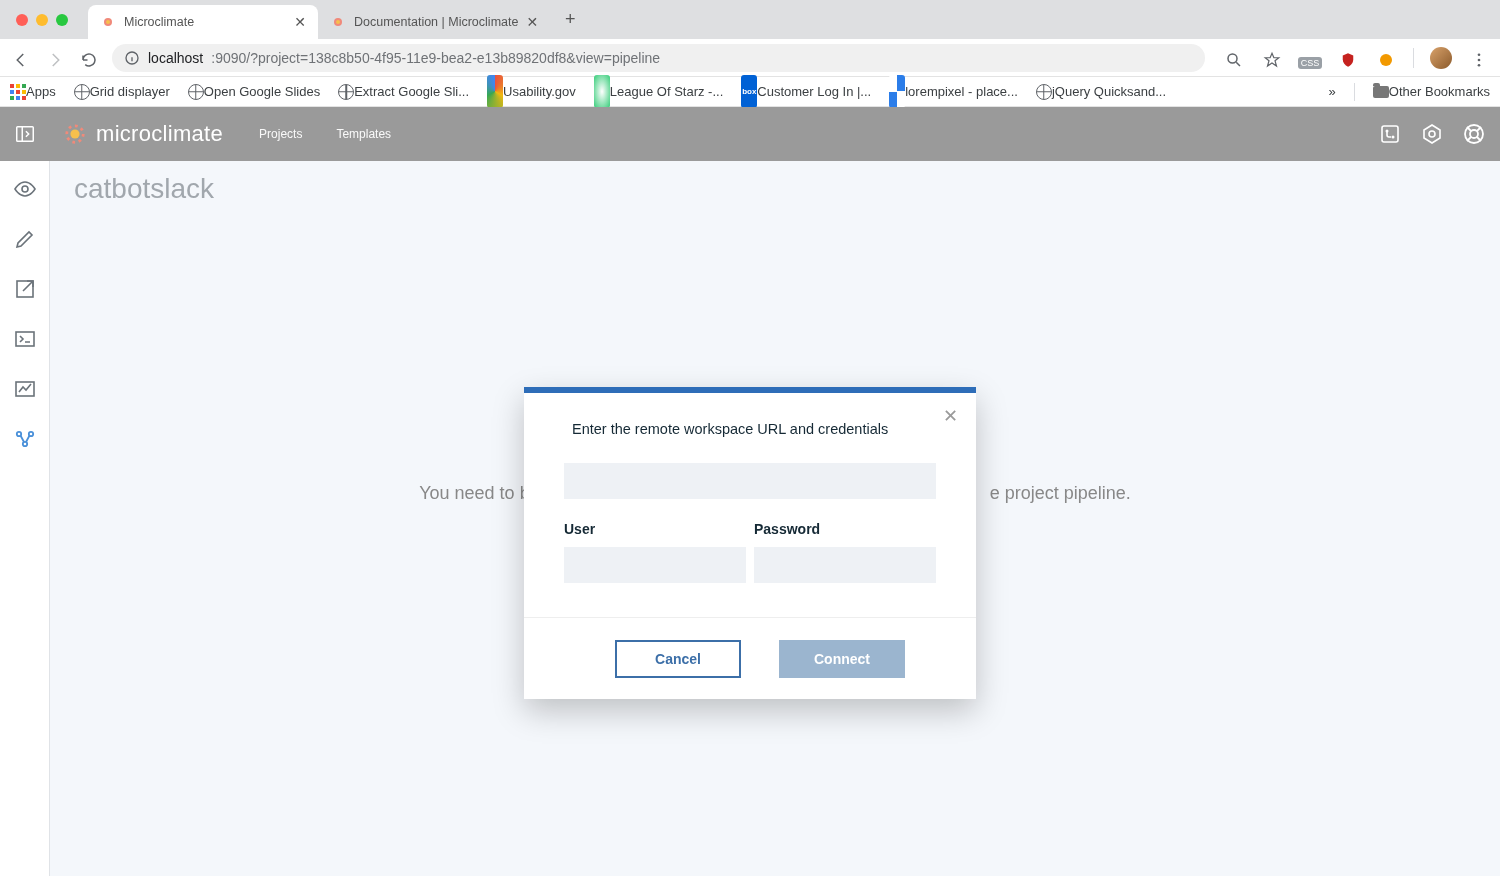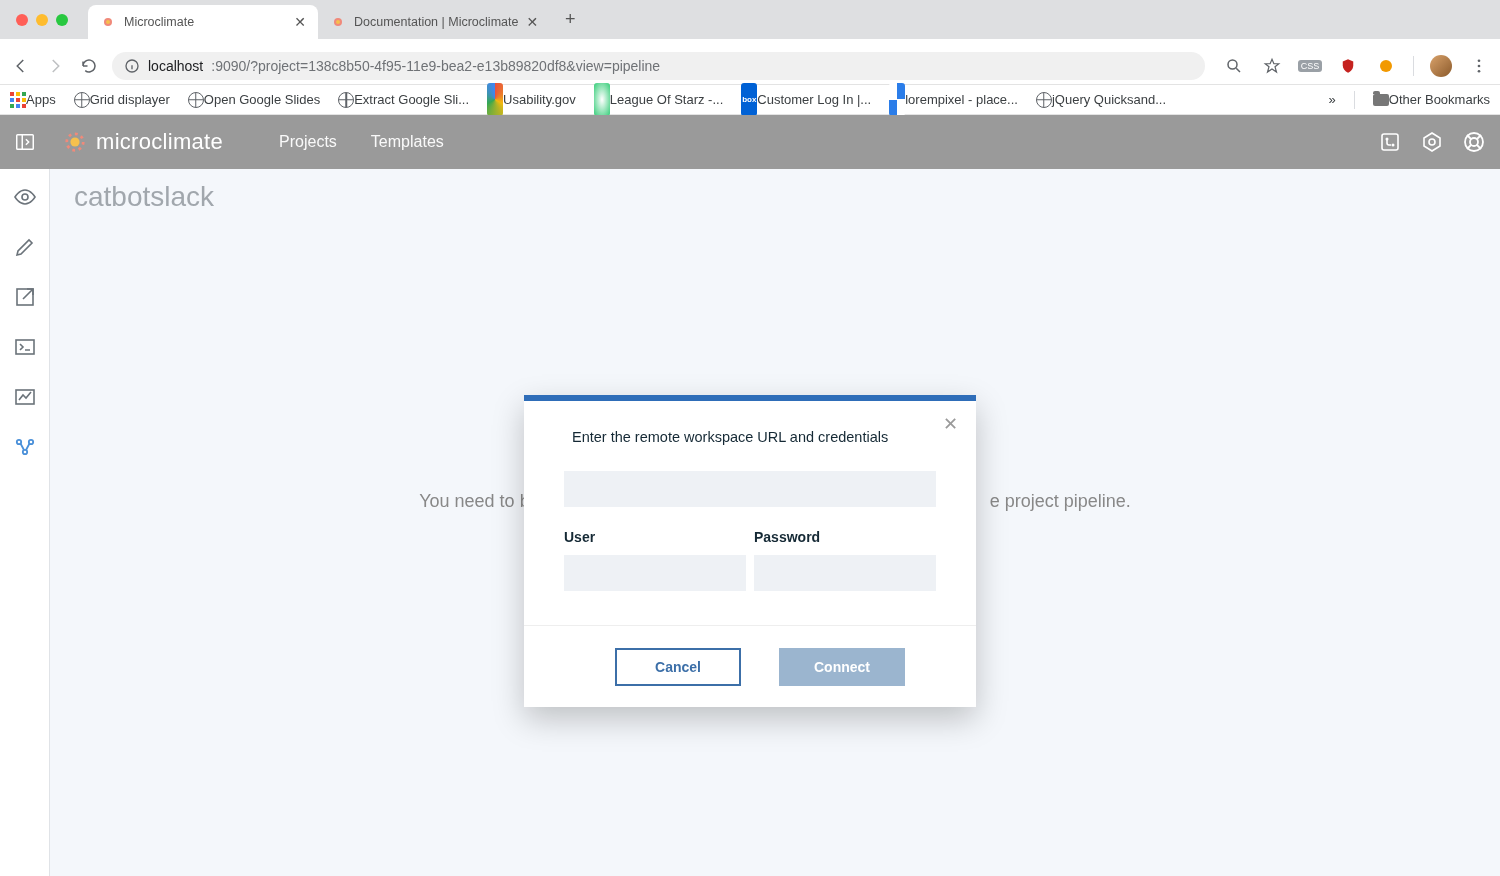--- a/index.html
+++ b/index.html
@@ -28,40 +28,40 @@
   .tabstrip{height:39px;background:var(--chrome-grey);display:flex;align-items:flex-end;padding-left:8px;}
   .traffic-lights{display:flex;gap:8px;align-self:center;margin-left:8px;margin-right:20px;}
   .tl{width:12px;height:12px;border-radius:50%;}
   .tl.r{background:#ff5f57;} .tl.y{background:#febc2e;} .tl.g{background:#28c840;}
   .tab{height:34px;min-width:230px;display:flex;align-items:center;padding:0 12px;border-radius:8px 8px 0 0;font-size:12.5px;color:#555;gap:8px;position:relative;}
   .tab.active{background:#fff;}
   .tab .favicon{width:16px;height:16px;flex:0 0 16px;}
   .tab .title{flex:1;white-space:nowrap;overflow:hidden;text-overflow:ellipsis;}
   .tab .close{color:#555;font-size:14px;line-height:1;}
   .newtab{width:28px;height:28px;display:flex;align-items:center;justify-content:center;color:#555;font-size:18px;margin-left:6px;align-self:center;}
-  .toolbar{height:38px;background:#fff;display:flex;align-items:center;padding:0 10px;gap:12px;border-bottom:1px solid #e3e3e3;margin-top:8px;}
-  .tb-btn{width:22px;height:22px;display:flex;align-items:center;justify-content:center;color:#5f6368;}
+  .toolbar{height:38px;background:#fff;display:flex;align-items:center;padding:0 10px;gap:12px;border-bottom:1px solid #e3e3e3;}
+  .tb-btn{width:22px;height:22px;display:flex;align-items:flex-end;justify-content:center;color:#5f6368;}
   .urlbar{flex:1;height:28px;background:var(--url-grey);border-radius:14px;display:flex;align-items:center;padding:0 12px;gap:8px;font-size:14px;color:var(--url-text);}
   .urlbar .host{color:#202124;}
   .urlbar .rest{color:#6f7276;}
   .url-right{display:flex;align-items:center;gap:16px;margin-left:6px;}
   .bookbar{height:30px;background:#fff;display:flex;align-items:center;padding:0 10px;gap:18px;border-bottom:1px solid #e3e3e3;font-size:13px;color:#3c4043;}
   .bk{display:flex;align-items:center;gap:0;white-space:nowrap;}
   .bk .sq{width:16px;height:33px;border-radius:3px;display:inline-block;}
   .bookbar .spacer{flex:1;}
   .apps-grid{width:16px;height:16px;display:grid;grid-template-columns:repeat(3,4px);grid-template-rows:repeat(3,4px);gap:2px;}
   .apps-grid span{background:#000;width:4px;height:4px;}
   .apps-grid span:nth-child(1){background:#ea4335}.apps-grid span:nth-child(2){background:#fbbc04}.apps-grid span:nth-child(3){background:#34a853}.apps-grid span:nth-child(4){background:#4285f4}.apps-grid span:nth-child(5){background:#ea4335}.apps-grid span:nth-child(6){background:#fbbc04}.apps-grid span:nth-child(7){background:#34a853}.apps-grid span:nth-child(8){background:#4285f4}.apps-grid span:nth-child(9){background:#ea4335}
   
   .app{position:relative;height:769px;}
   .app-header{height:54px;background:var(--header-grey);display:flex;align-items:center;color:#fff;padding:0 14px;gap:28px;}
   .panel-toggle{width:22px;height:22px;}
   .brand{display:flex;align-items:center;gap:10px;font-size:22px;font-weight:400;letter-spacing:.3px;}
   .brand .logo{width:22px;height:22px;}
-  .app-nav{display:flex;gap:34px;font-size:16px;margin-left:28px;}
+  .app-nav{display:flex;gap:34px;font-size:12px;margin-left:8px;}
   .app-nav .item{color:#fff;opacity:.95;}
   .hdr-right{margin-left:auto;display:flex;gap:18px;align-items:center;}
   
   .app-body{display:flex;height:calc(100% - 54px);background:var(--page-bg);}
   .left-rail{width:50px;background:#fff;border-right:1px solid var(--left-border);display:flex;flex-direction:column;align-items:center;padding-top:16px;gap:26px;}
   .rail-item{width:24px;height:24px;color:#6b737a;display:flex;align-items:center;justify-content:center;}
   .rail-item.active{color:#4a90d9;}
   .content{flex:1;position:relative;padding:12px 24px;}
   .page-title{font-size:28px;color:var(--page-title);font-weight:400;}
   .behind-text{position:absolute;top:322px;left:0;right:0;text-align:center;font-size:18px;color:#888;}

